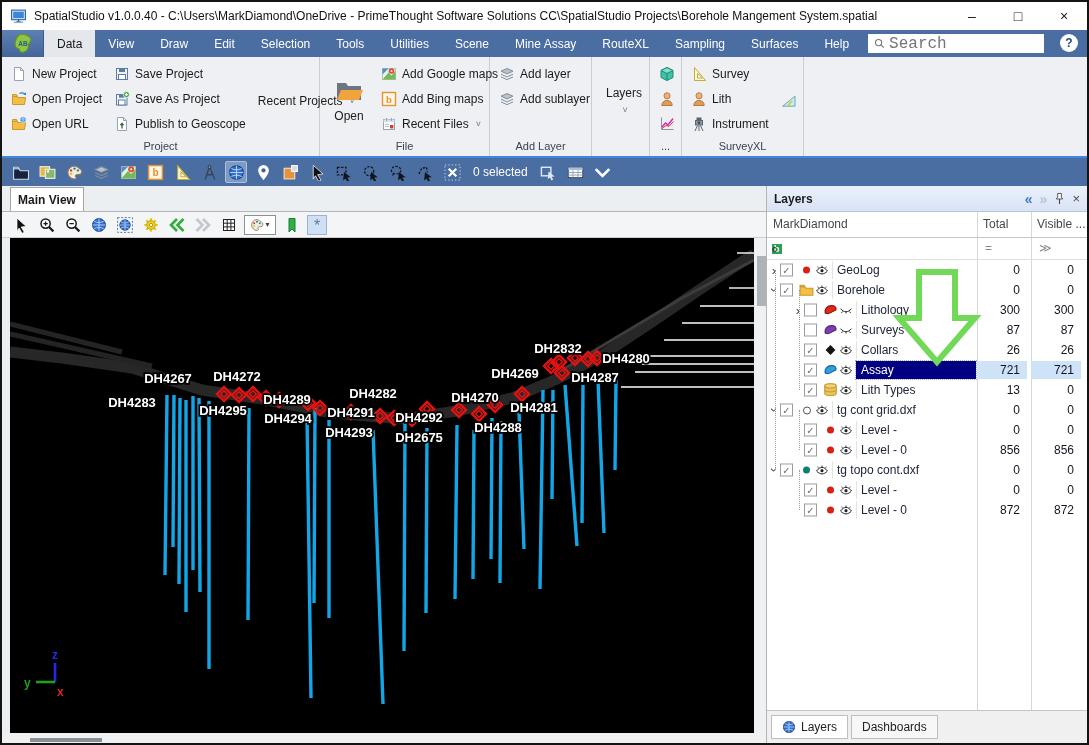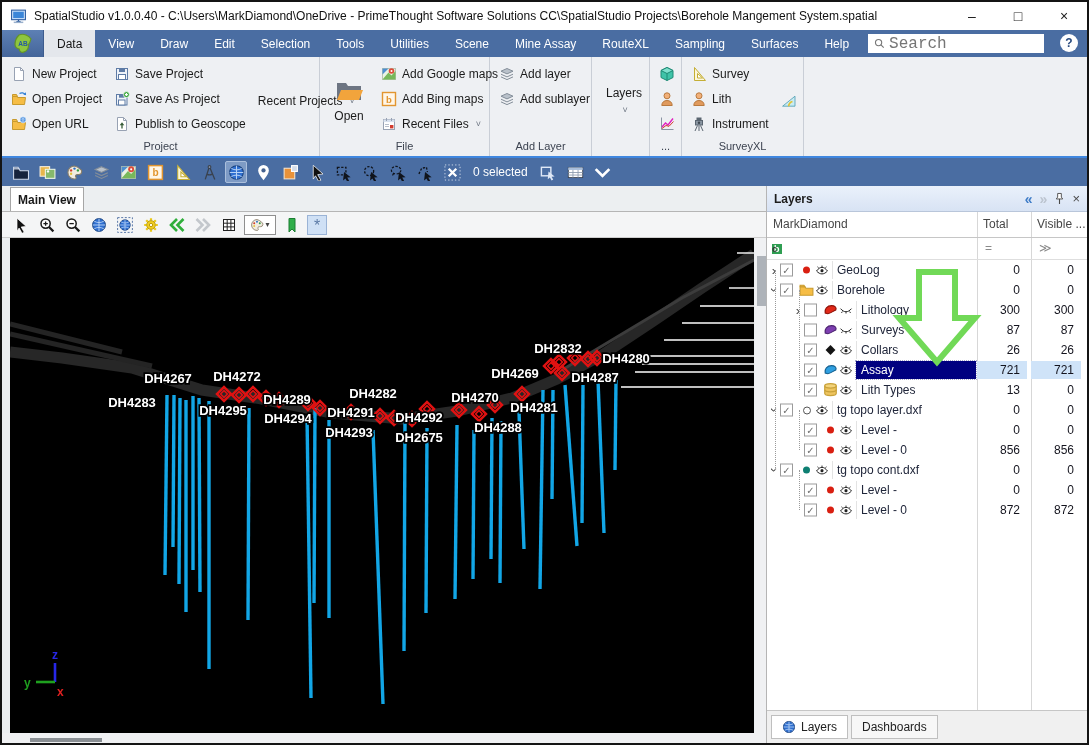--- a/index.html
+++ b/index.html
@@ -963,21 +963,21 @@
               <span class="hollow"></span>
             </span>
             <span class="eye svgic" style="left: 48px;">
               <svg viewBox="0 0 14 11">
                 <path d="M1 6.6C3 3.8 5 2.6 7 2.6s4 1.2 6 4" fill="none" stroke="#222" stroke-width="1.1"></path>
                 <path d="M1 6.6c2 2.2 4 3.2 6 3.2s4-1 6-3.2" fill="none" stroke="#222" stroke-width="1.1"></path>
                 <circle cx="7" cy="6.2" r="1.7" fill="#222"></circle>
                 <path d="M3 3L2.2 1.8M7 2.2V.6M11 3l.8-1.2" stroke="#222"></path>
               </svg>
             </span>
-            <span class="ltext" style="left: 65px;">tg topo layer.dxf</span>
+            <span class="ltext" style="left: 65px;">tg cont grid.dxf</span>
             <span class="lnum" style="left: 210px;">0</span>
             <span class="lnum" style="left: 264px;">0</span>
           </div>
           <div class="lrow">
             <span class="cb" style="left: 37px;">✓</span>
             <span class="ci" style="left: 56px;">
               <span class="dotb" style="background:#d91f11"></span>
             </span>
             <span class="eye svgic" style="left: 72px;">
               <svg viewBox="0 0 14 11">

